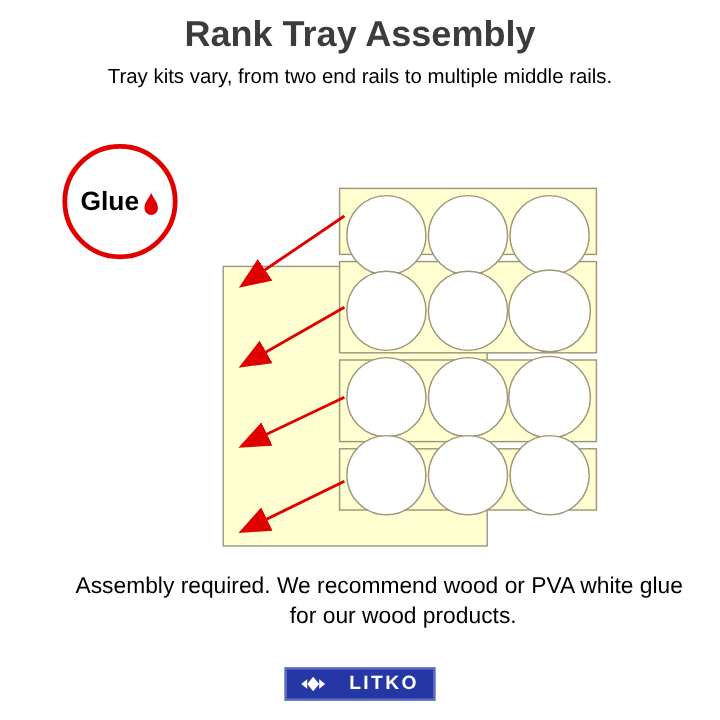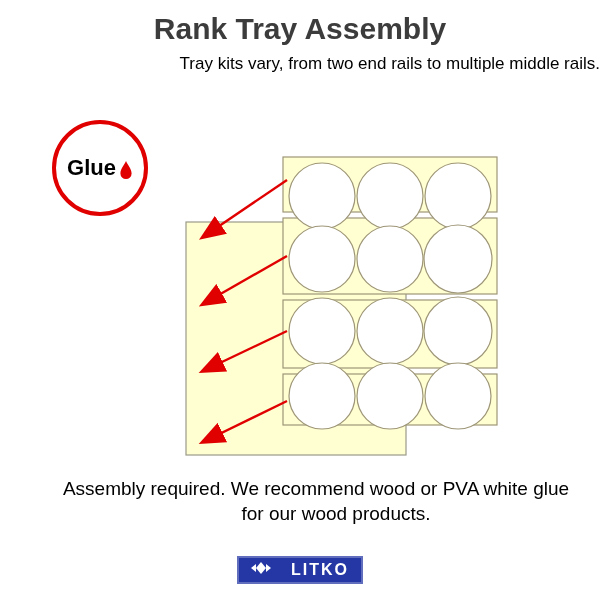--- a/index.html
+++ b/index.html
@@ -6,39 +6,39 @@
   .page{
     position:relative;width:600px;height:600px;background:#ffffff;
     font-family:"Liberation Sans", sans-serif;overflow:hidden;
   }
   .title{
     position:absolute;top:12px;left:0;width:600px;margin:0;
     text-align:center;font-size:30px;font-weight:bold;color:#3c3c3c;
   }
   .subtitle{
     position:absolute;top:54px;left:0;width:600px;
-    text-align:right;font-size:17px;color:#000;
+    text-align:center;font-size:17px;color:#000;
   }
   .glue-badge{
     position:absolute;left:52px;top:120px;width:88px;height:88px;
     border:4px solid #e00000;border-radius:50%;background:#fff;
     display:flex;align-items:center;justify-content:center;gap:3px;
   }
   .glue-label{font-size:22px;font-weight:bold;color:#000;}
   .glue-drop{width:14px;height:20px;margin-top:4px;}
   .diagram{position:absolute;left:0;top:0;width:600px;height:600px;}
   .footer-line{
     position:absolute;left:0;width:600px;text-align:center;
     font-size:19px;color:#000;padding-left:16px;
   }
   .footer-line.l1{top:478px;}
   .footer-line.l2{top:503px;margin-left:20px;}
   .logo{
     position:absolute;top:556px;left:50%;transform:translateX(-50%);
-    background:#2437a5;color:#fff;display:flex;gap:20px;
+    background:#2437a5;color:#fff;display:flex;align-items:center;gap:20px;
     padding:5px 14px;box-shadow:inset 0 0 0 2px rgba(255,255,255,0.28);
   }
   .logo-text{font-size:16px;font-weight:bold;letter-spacing:2px;}
   .logo-icon{width:20px;height:14px;}
 </style>
 </head>
 <body>
 
 <div class="page">
 

